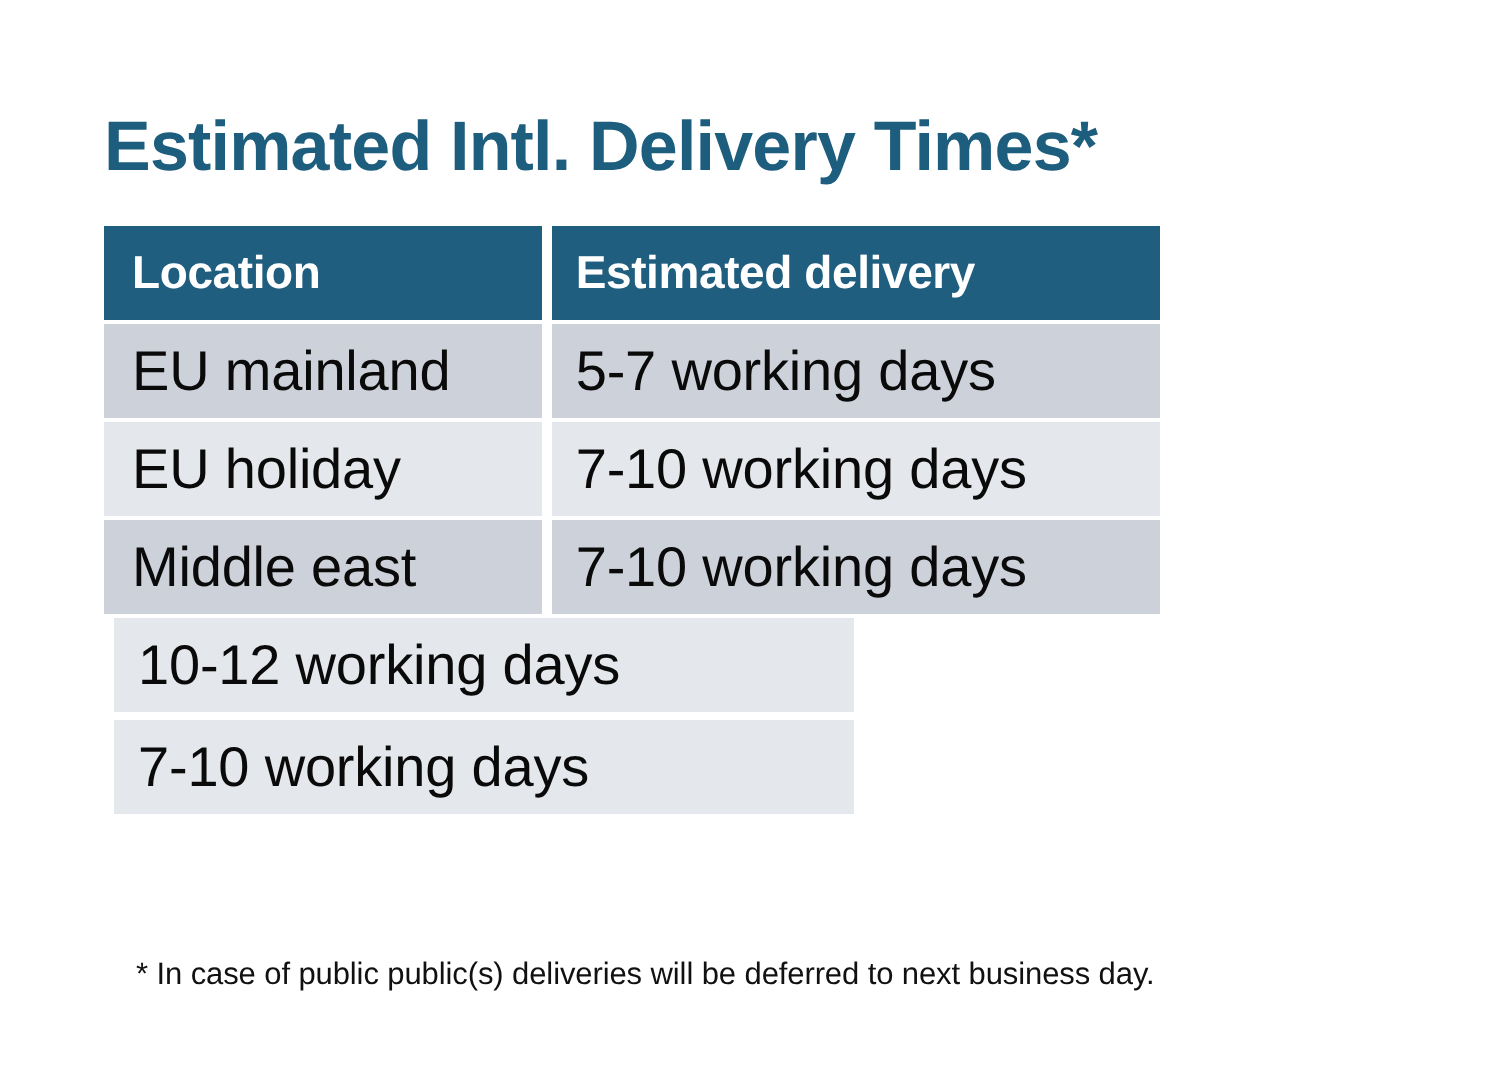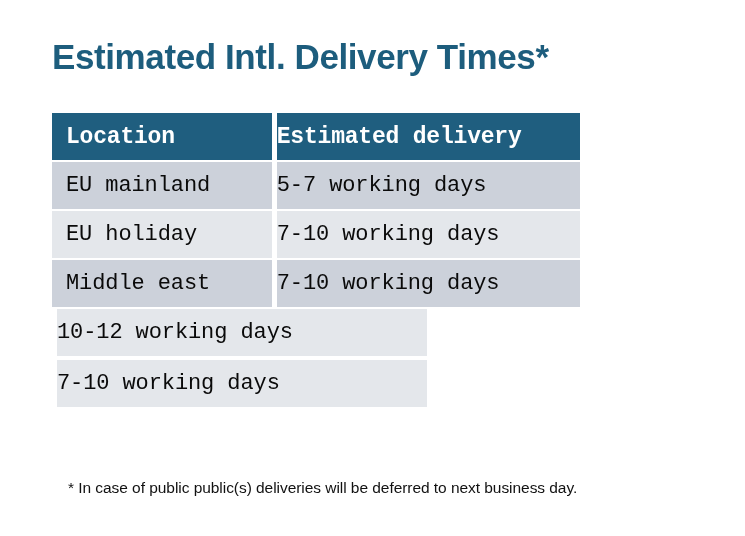--- a/index.html
+++ b/index.html
@@ -19,36 +19,35 @@
     position: relative;
     width: 745px;
     height: 536px;
     background: #ffffff;
   }
 
   
   .page-title {
     position: absolute;
     left: 52px;
-    top: 35px;
+    top: 52px;
     font-size: 35px;
     font-weight: bold;
     color: #1d5d7d;
     letter-spacing: -0.4px;
     line-height: 44px;
     white-space: nowrap;
   }
 
   
   .delivery-table {
     position: absolute;
     left: 52px;
     top: 113px;
     width: 528px;
-    font-family: Liberation Mono, monospace;
   }
 
   .table-row {
     display: flex;
     width: 100%;
     margin-bottom: 2px;
   }
 
   .cell {
     height: 47px;
@@ -63,20 +62,21 @@
   }
 
   .cell-spacer {
     width: 5px;
     flex: 0 0 5px;
     background: #ffffff;
   }
 
   .cell-delivery {
     width: 370px;
+    padding-left: 12px;
   }
 
   
   .header-row .cell {
     background: #1f5e7f;
   }
   .header-row .cell-spacer {
     background: #ffffff;
   }
   .header-text {
@@ -91,21 +91,21 @@
   .data-row.shade-dark .cell-location,
   .data-row.shade-dark .cell-delivery {
     background: #ccd1da;
   }
   .data-row.shade-light .cell-location,
   .data-row.shade-light .cell-delivery {
     background: #e4e7eb;
   }
   .cell-text {
     color: #0a0a0a;
-    font-size: 22px;
+    font-size: 28px;
     font-weight: normal;
     letter-spacing: -0.1px;
     white-space: nowrap;
   }
 
   
   .footnote {
     position: absolute;
     left: 68px;
     top: 479px;

